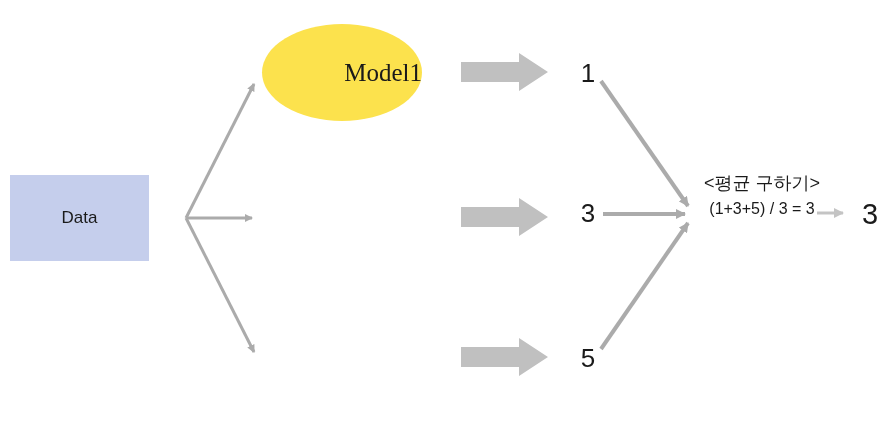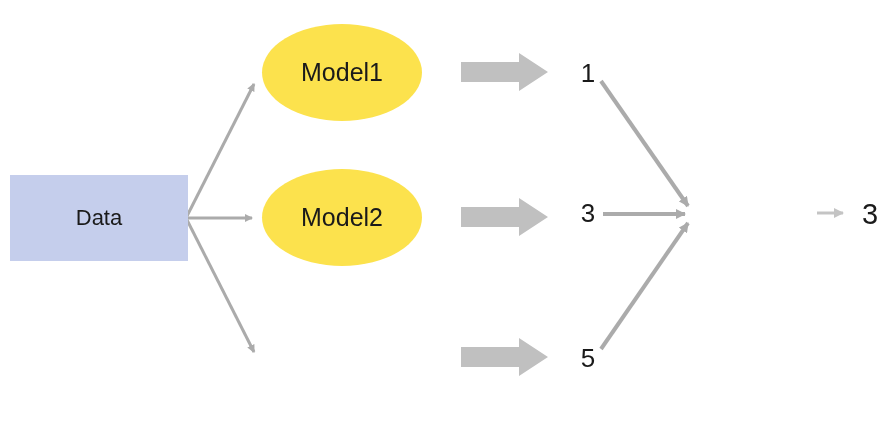--- a/index.html
+++ b/index.html
@@ -13,32 +13,33 @@
     overflow: hidden;
   }
   svg.arrow-layer {
     position: absolute;
     left: 0; top: 0;
     width: 896px; height: 431px;
   }
   .data-box {
     position: absolute;
     left: 10px; top: 175px;
-    width: 178px; height: 86px;
+    width: 139px; height: 86px;
     background: var(--data-fill, #c5ceec);
     display: flex; align-items: center; justify-content: center;
-    font-size: 22px;
+    font-size: 17px;
   }
   .model-node {
     position: absolute;
     width: 160px; height: 97px;
     border-radius: 50%;
     background: var(--model-fill, #fce24d);
-    display: flex; align-items: center; justify-content: center;
+    display: flex; align-items: center; justify-content: flex-end;
     font-size: 25px;
+    font-family: Liberation Serif, serif;
   }
   .model-1 { left: 262px; top: 24px; }
   .model-2 { left: 262px; top: 169px; }
   .model-3 { left: 262px; top: 307px; }
   .output-num {
     position: absolute;
     transform: translate(-50%, -50%);
     font-size: 26px;
   }
   .out-1 { left: 588px; top: 73px; }
@@ -92,24 +93,25 @@
     <line x1="817" y1="213" x2="843" y2="213" style="stroke:var(--result-arrow)" stroke-width="3" marker-end="url(#ah3)"></line>
   </svg>
 
   <div class="data-box">
     <span>Data</span>
   </div>
 
   <div class="model-node model-1">
     <span>Model1</span>
   </div>
-  <div class="model-node model-2">
-    <span>Model2</span>
-  </div>
 
   <div class="output-num out-1">1</div>
   <div class="output-num out-2">3</div>
   <div class="output-num out-3">5</div>
 
+  <div class="agg-block">
+    <div class="agg-title">&lt;평균 구하기&gt;</div>
+    <div class="agg-equation">(1+3+5) / 3 = 3</div>
+  </div>
 
   <div class="final-num">3</div>
 
 </div>
 
 </body></html>

